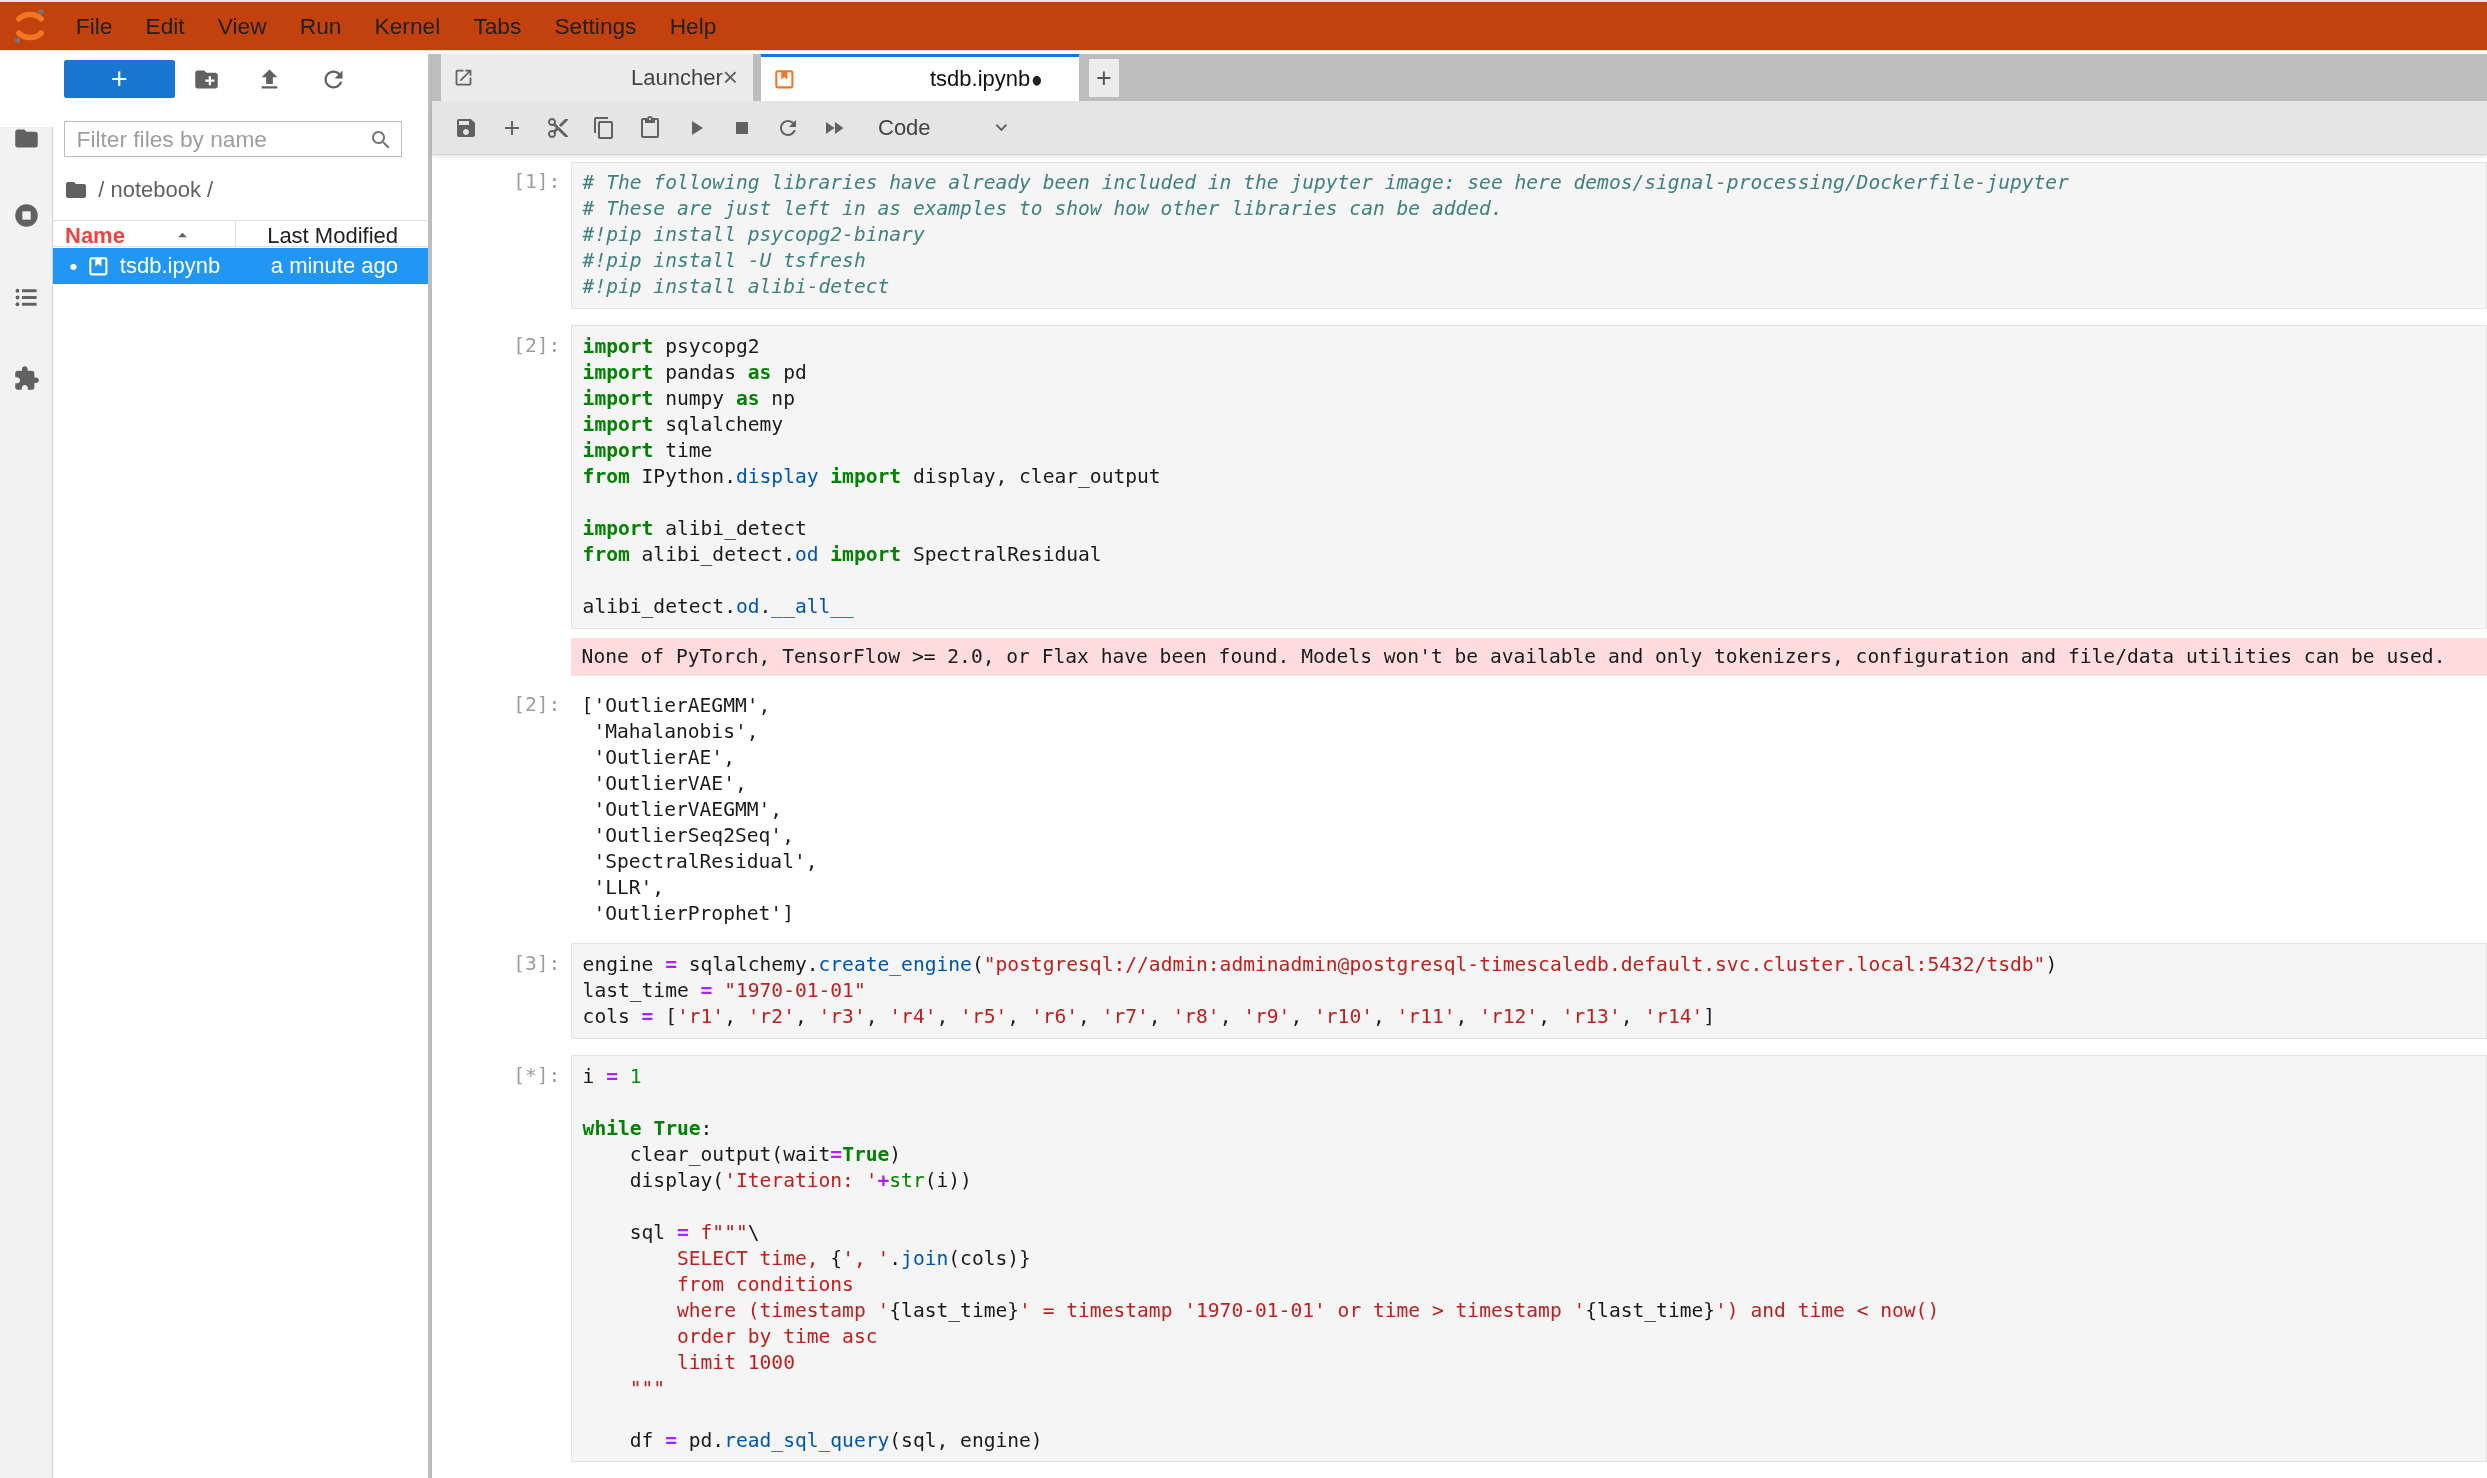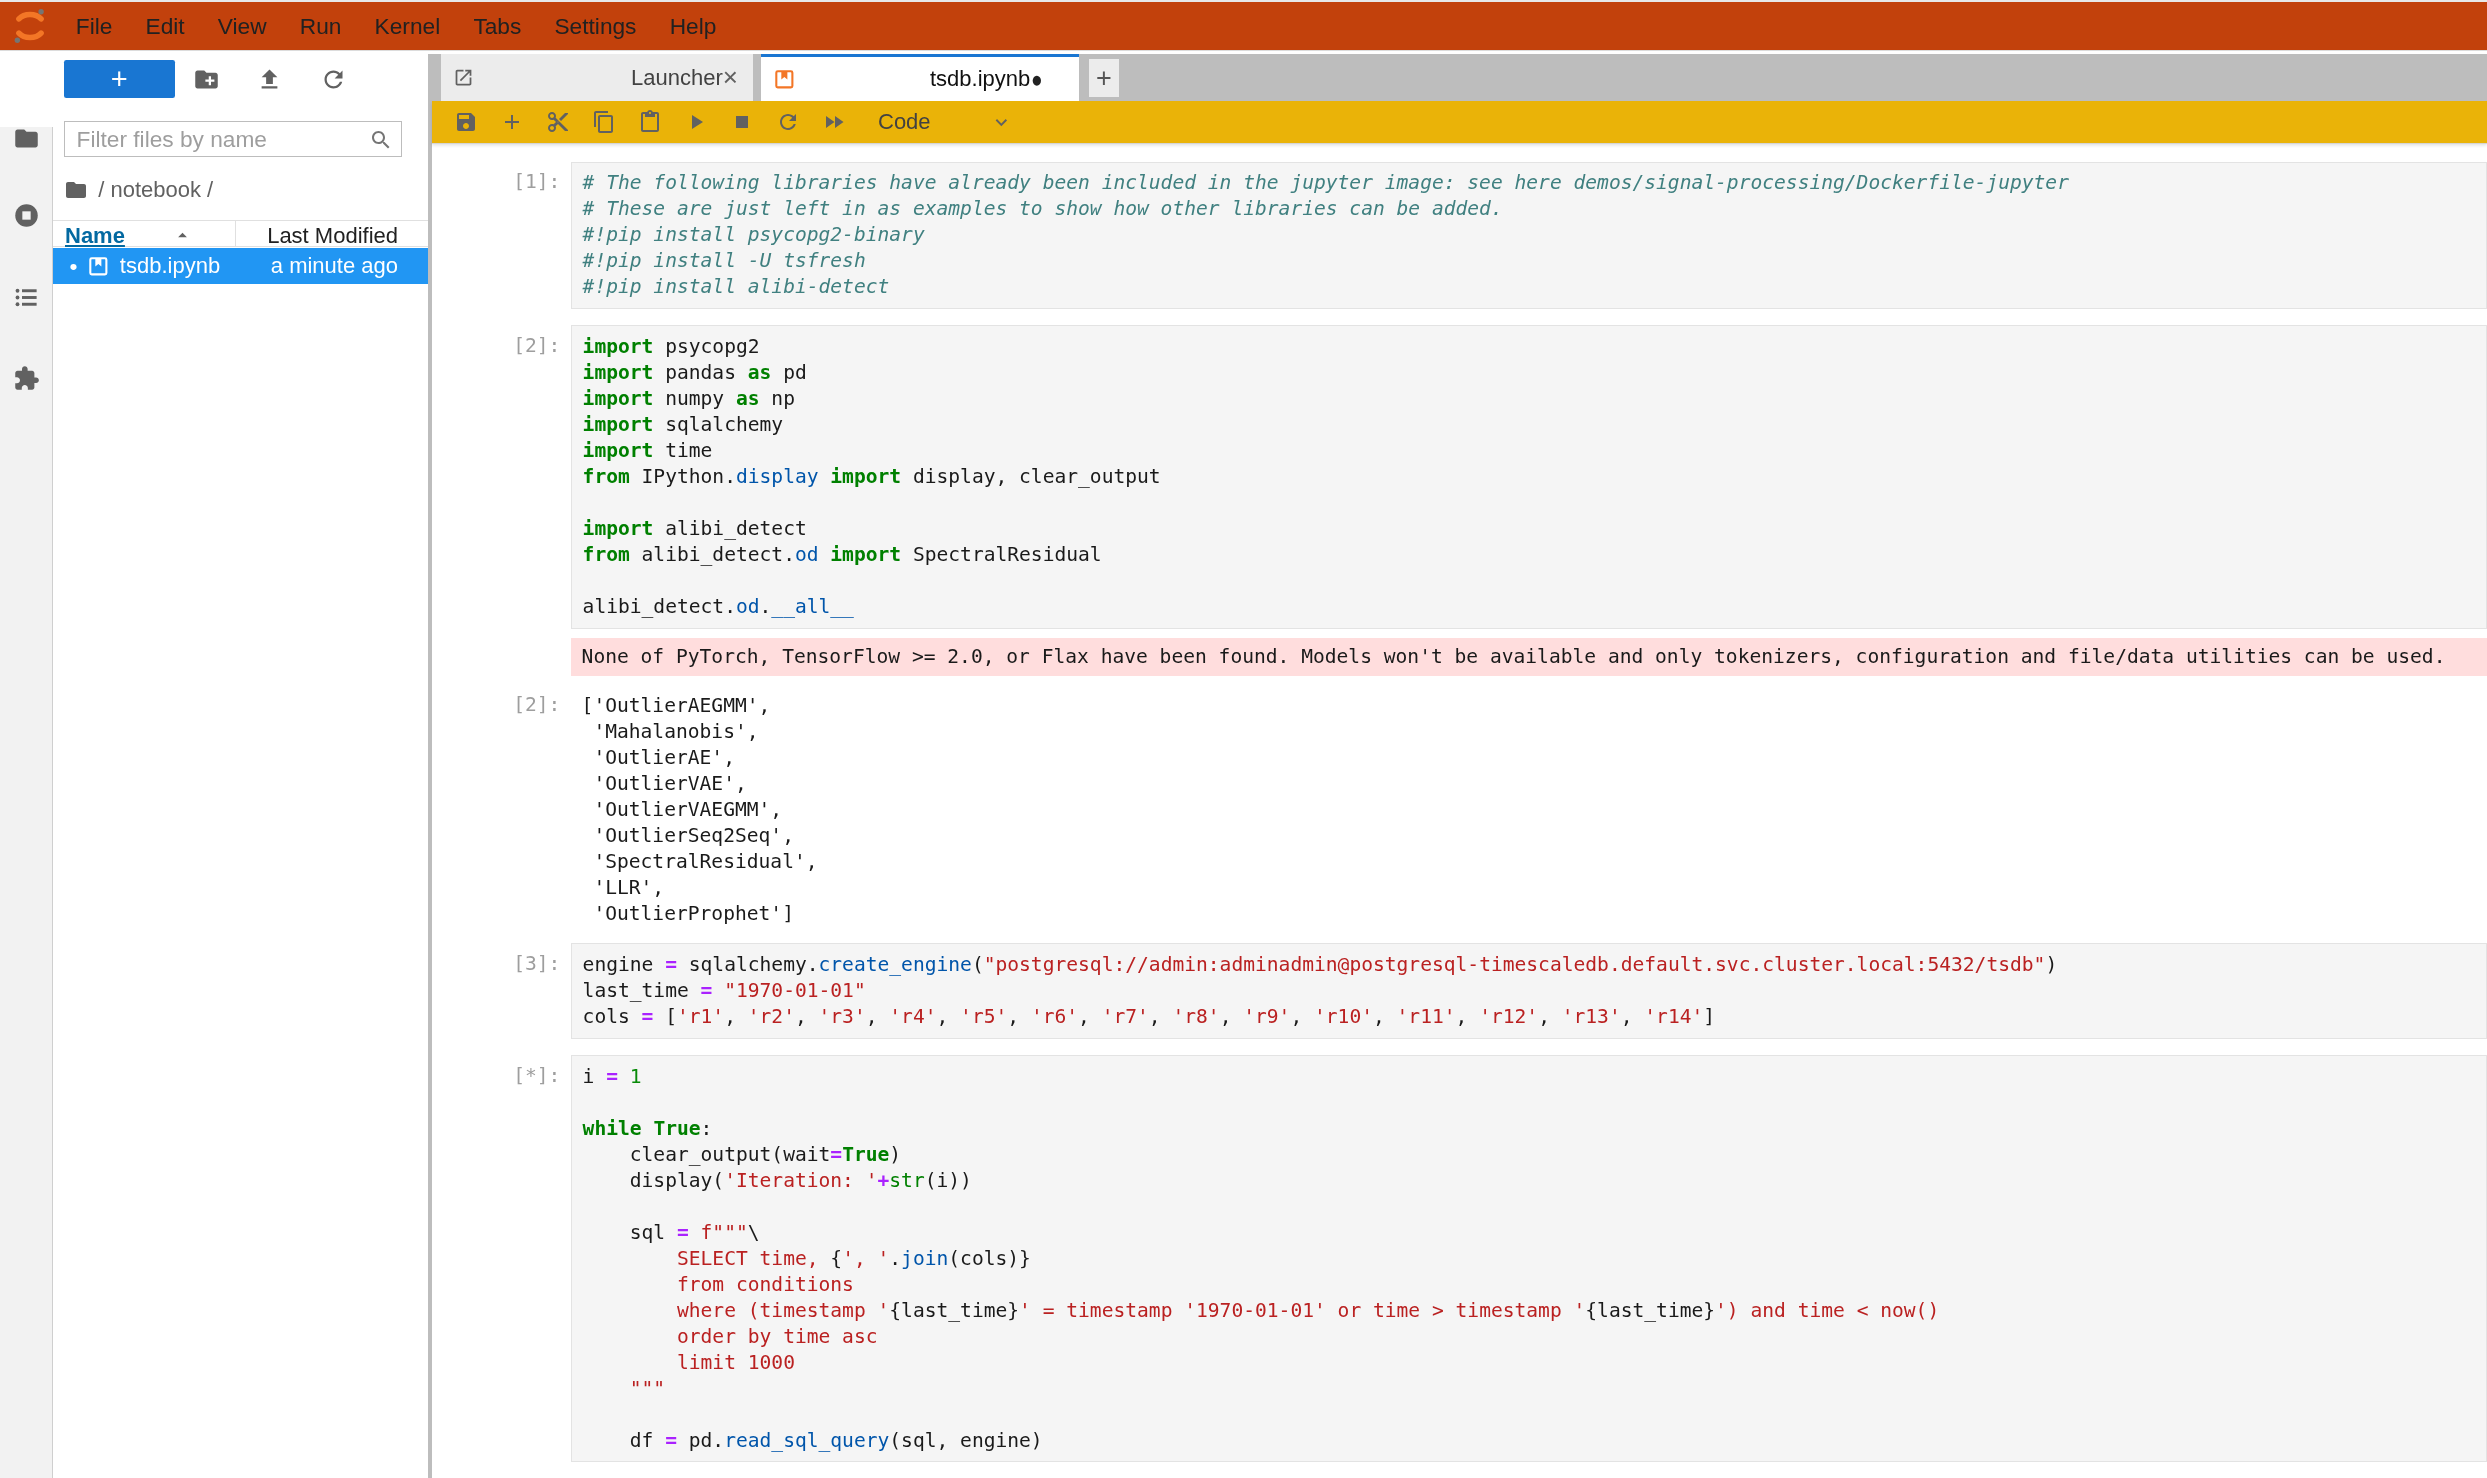--- a/index.html
+++ b/index.html
@@ -32,21 +32,21 @@
                 border:1.5px solid #bdbdbd; background:#d946ef; }
   .filter-box input { position:absolute; left:0; top:0; width:100%; height:100%; border:none; outline:none;
                       padding-left:12px; font-size:22.7px; color:#424242; font-family:"Liberation Sans",sans-serif; }
   .filter-box input::placeholder { color:#9e9e9e; }
   .filter-box .search { position:absolute; right:7.6px; top:6px; width:24px; height:24px; color:#757575; }
   .breadcrumb { position:absolute; left:10.6px; top:121px; height:30px; display:flex; align-items:center; }
   .breadcrumb svg { width:24px; height:24px; color:#616161; margin-right:10.6px; }
   .breadcrumb span { font-size:22px; color:#616161; }
   .fp-header { position:absolute; left:0; top:166px; width:100%; height:27px;
                border-top:0.8px solid #e0e0e0; border-bottom:0.8px solid #e0e0e0; }
-  .fp-header .colname { position:absolute; left:12px; top:1.5px; font-size:22px; font-weight:bold; color:#0369a1;text-decoration:underline; }
+  .fp-header .colname { position:absolute; left:12px; top:1.5px; font-size:22px; font-weight:bold; color:#ef4444; }
   .fp-header .caret { position:absolute; left:119px; top:3px; width:21px; height:21px; color:#616161; }
   .fp-header .colsep { position:absolute; left:182px; top:0; bottom:0; width:0.8px; background:#e0e0e0; }
   .fp-header .colmod { position:absolute; right:30px; top:1.5px; font-size:22px; color:#212121; }
   .file-row { position:absolute; left:0; top:194px; width:100%; height:36px; background:#2196f3; color:#fff;
               display:flex; align-items:center; }
   .file-row .bullet { font-size:22.7px; margin-left:16.6px; }
   .file-row svg { width:22.7px; height:22.7px; margin-left:9px; color:#fff; }
   .file-row .fname { font-size:22px; margin-left:10.6px; flex:1; }
   .file-row .fmod { font-size:22px; margin-right:30px; }
 
@@ -62,21 +62,21 @@
   .tab-launcher .tlabel { font-size:22px; color:#424242; margin-left:15px; flex:1; }
   .tab-launcher .close { font-size:26px; color:#616161; margin-right:15px; }
   .tab-notebook { left:329px; width:318px; background:#fff; border-top:3.8px solid #1976d2; }
   .tab-notebook svg { width:22.7px; height:22.7px; color:#f37626; margin-left:12px; }
   .tab-notebook .tlabel { font-size:22px; color:#111; margin-left:13.6px; flex:1; }
   .tab-notebook .dot { font-size:22.7px; color:#222; margin-right:35px; transform:scaleX(0.85); }
   .newtab-btn { position:absolute; left:657px; top:5.3px; width:30px; height:38px; background:#ececec;
                 border:none; font-size:27px; color:#555; }
 
   
-  .toolbar { position:absolute; left:0; top:47px; width:100%; height:43px; background:#eab308;
+  .toolbar { position:absolute; left:0; top:47px; width:100%; height:54px; background:#e5e5e5;
              border-bottom:0.8px solid #d5d5d5; box-shadow:0 2.3px 3px rgba(0,0,0,0.12);
              display:flex; align-items:center; z-index:3; }
   .tb { width:24px; height:24px; margin-left:22px; border:none; background:transparent;
         color:#616161; padding:0; }
   .tb svg { width:24px; height:24px; display:block; }
   .celltype { display:flex; align-items:center; margin-left:32px; }
   .celltype span { font-size:22px; color:#424242; }
   .celltype svg { width:22.7px; height:22.7px; color:#616161; margin-left:59px; }
 
   

